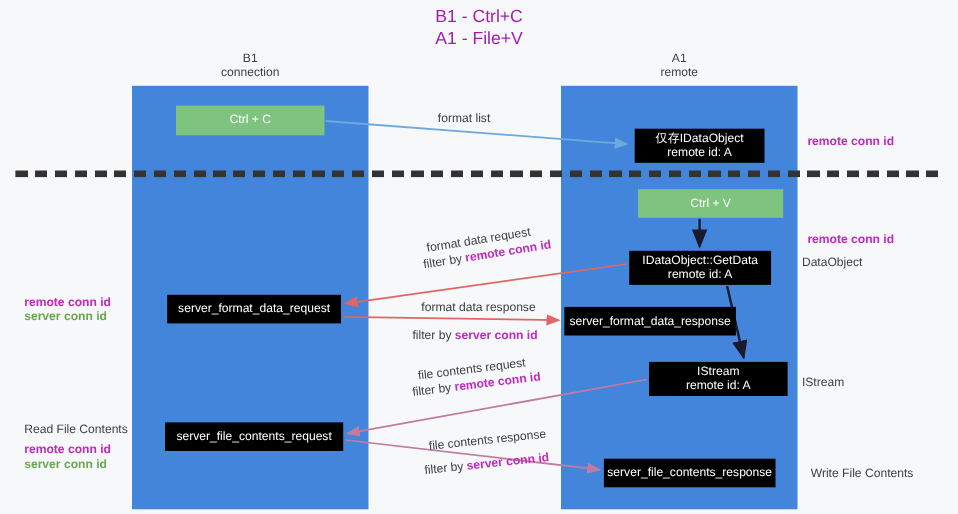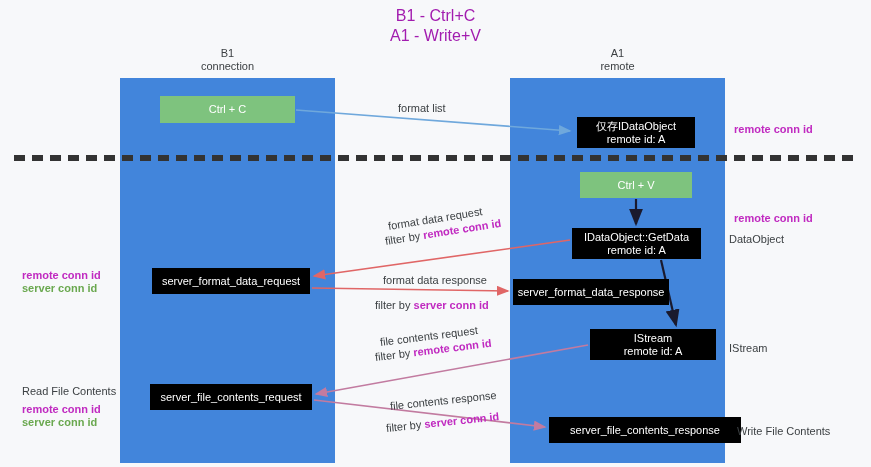--- a/index.html
+++ b/index.html
@@ -35,27 +35,27 @@
     position:absolute;display:flex;flex-direction:column;
     align-items:center;justify-content:center;
     color:#fff;font-size:11px;line-height:13px;text-align:center;
     box-sizing:border-box;padding:2px 4px;
   }
   .node.green{background:#7ec37e;}
   .node.orange{background:#000000;}
 
   #n-ctrlc{left:160px;top:96px;width:135px;height:27px;}
   #n-idataobject{left:577px;top:117px;width:118px;height:31px;}
-  #n-ctrlv{left:580px;top:172px;width:112px;height:26px;}
+  #n-ctrlv{left:580px;top:172px;width:132px;height:26px;}
   #n-getdata{left:572px;top:228px;width:129px;height:31px;}
   #n-sfdreq{left:152px;top:268px;width:158px;height:26px;}
   #n-sfdresp{left:513px;top:279px;width:156px;height:26px;}
   #n-istream{left:590px;top:329px;width:126px;height:31px;}
   #n-sfcreq{left:150px;top:384px;width:162px;height:26px;}
-  #n-sfcresp{left:549px;top:417px;width:192px;height:26px;}
+  #n-sfcresp{left:549px;top:417px;width:156px;height:26px;}
 
   
   #divider{
     position:absolute;left:14px;top:155px;width:843px;height:6px;
     background:repeating-linear-gradient(to right,#333 0 11px,transparent 11px 18px);
   }
 
   
   .lbl{position:absolute;font-size:11px;line-height:14px;color:#3c4043;white-space:nowrap;}
   .lbl.purple{color:#c02ac0;font-weight:bold;}
@@ -123,21 +123,21 @@
 
     <line x1="588" y1="345" x2="316" y2="394" stroke="#c27ba0" stroke-width="1.6" marker-end="url(#ah-purple)"></line>
 
     <line x1="314" y1="400" x2="545" y2="427" stroke="#c27ba0" stroke-width="1.6" marker-end="url(#ah-purple)"></line>
   </svg>
 
   <div id="divider"></div>
 
   <div class="diagram-title">
     <div>B1 - Ctrl+C</div>
-    <div>A1 - Write+V</div>
+    <div>A1 - File+V</div>
   </div>
 
   <div class="lane-head" id="head-b1">
     <span class="l1">B1</span>
     <span class="l2">connection</span>
   </div>
   <div class="lane-head" id="head-a1">
     <span class="l1">A1</span>
     <span class="l2">remote</span>
   </div>

